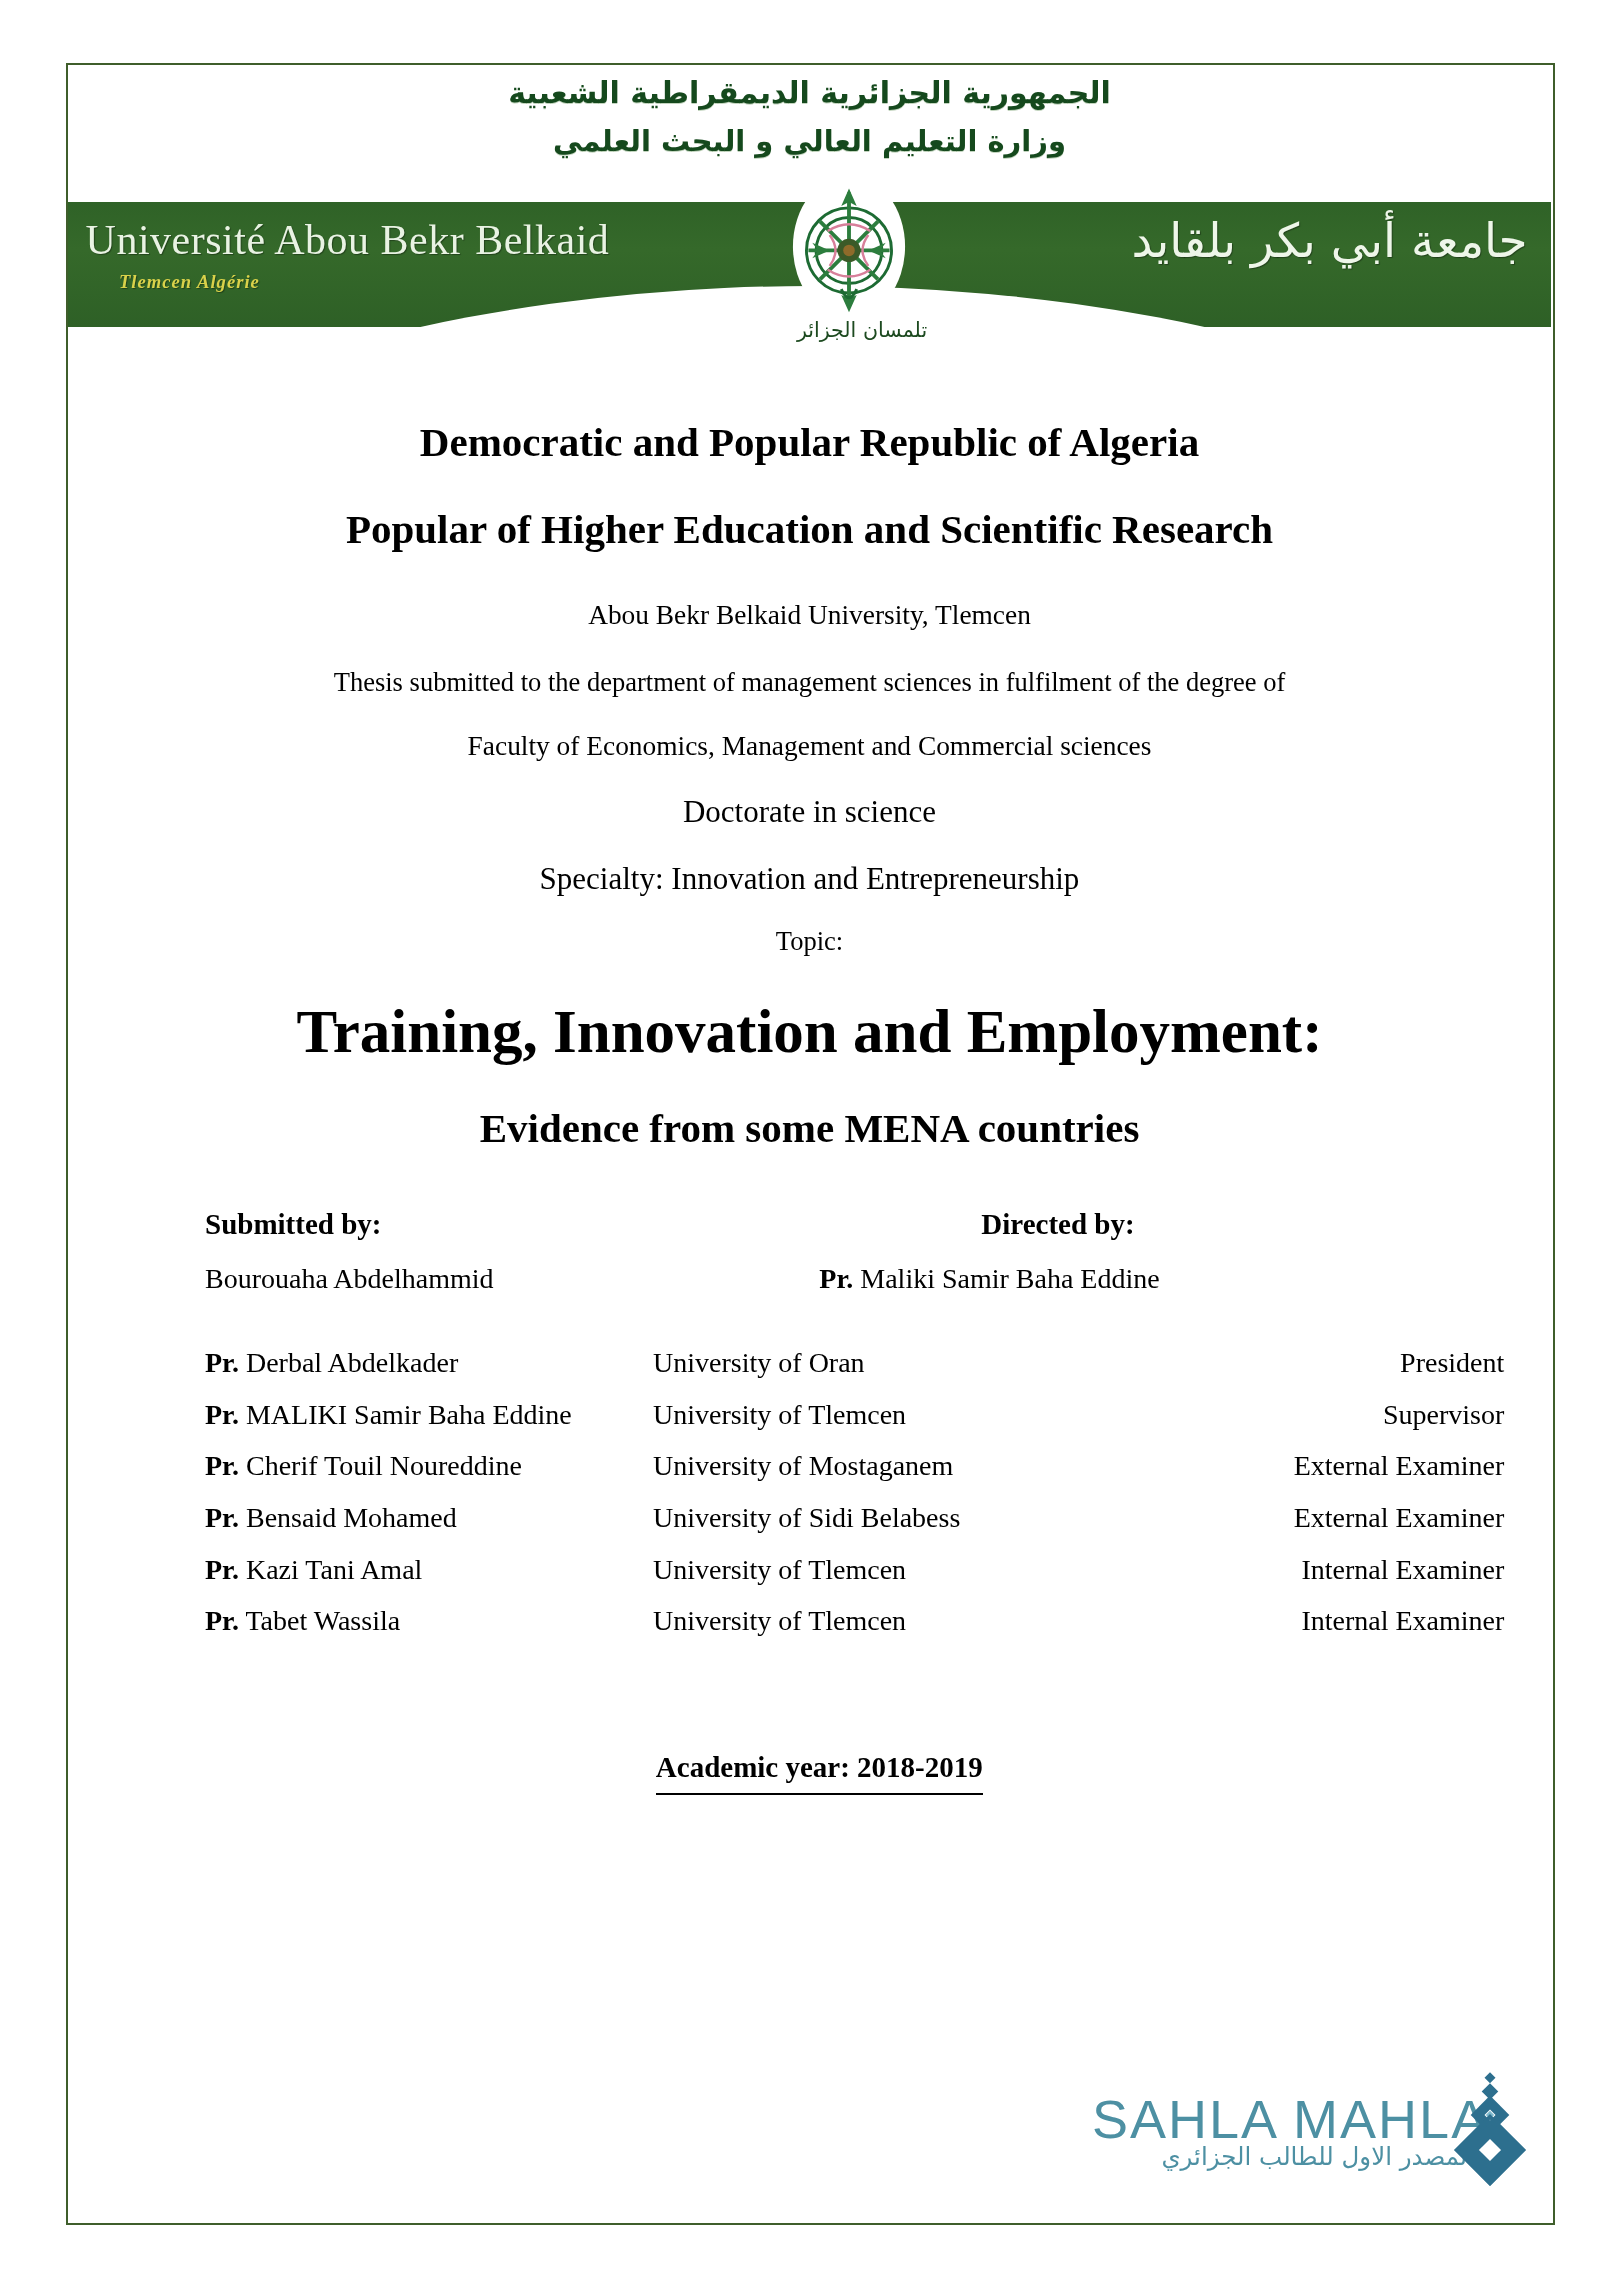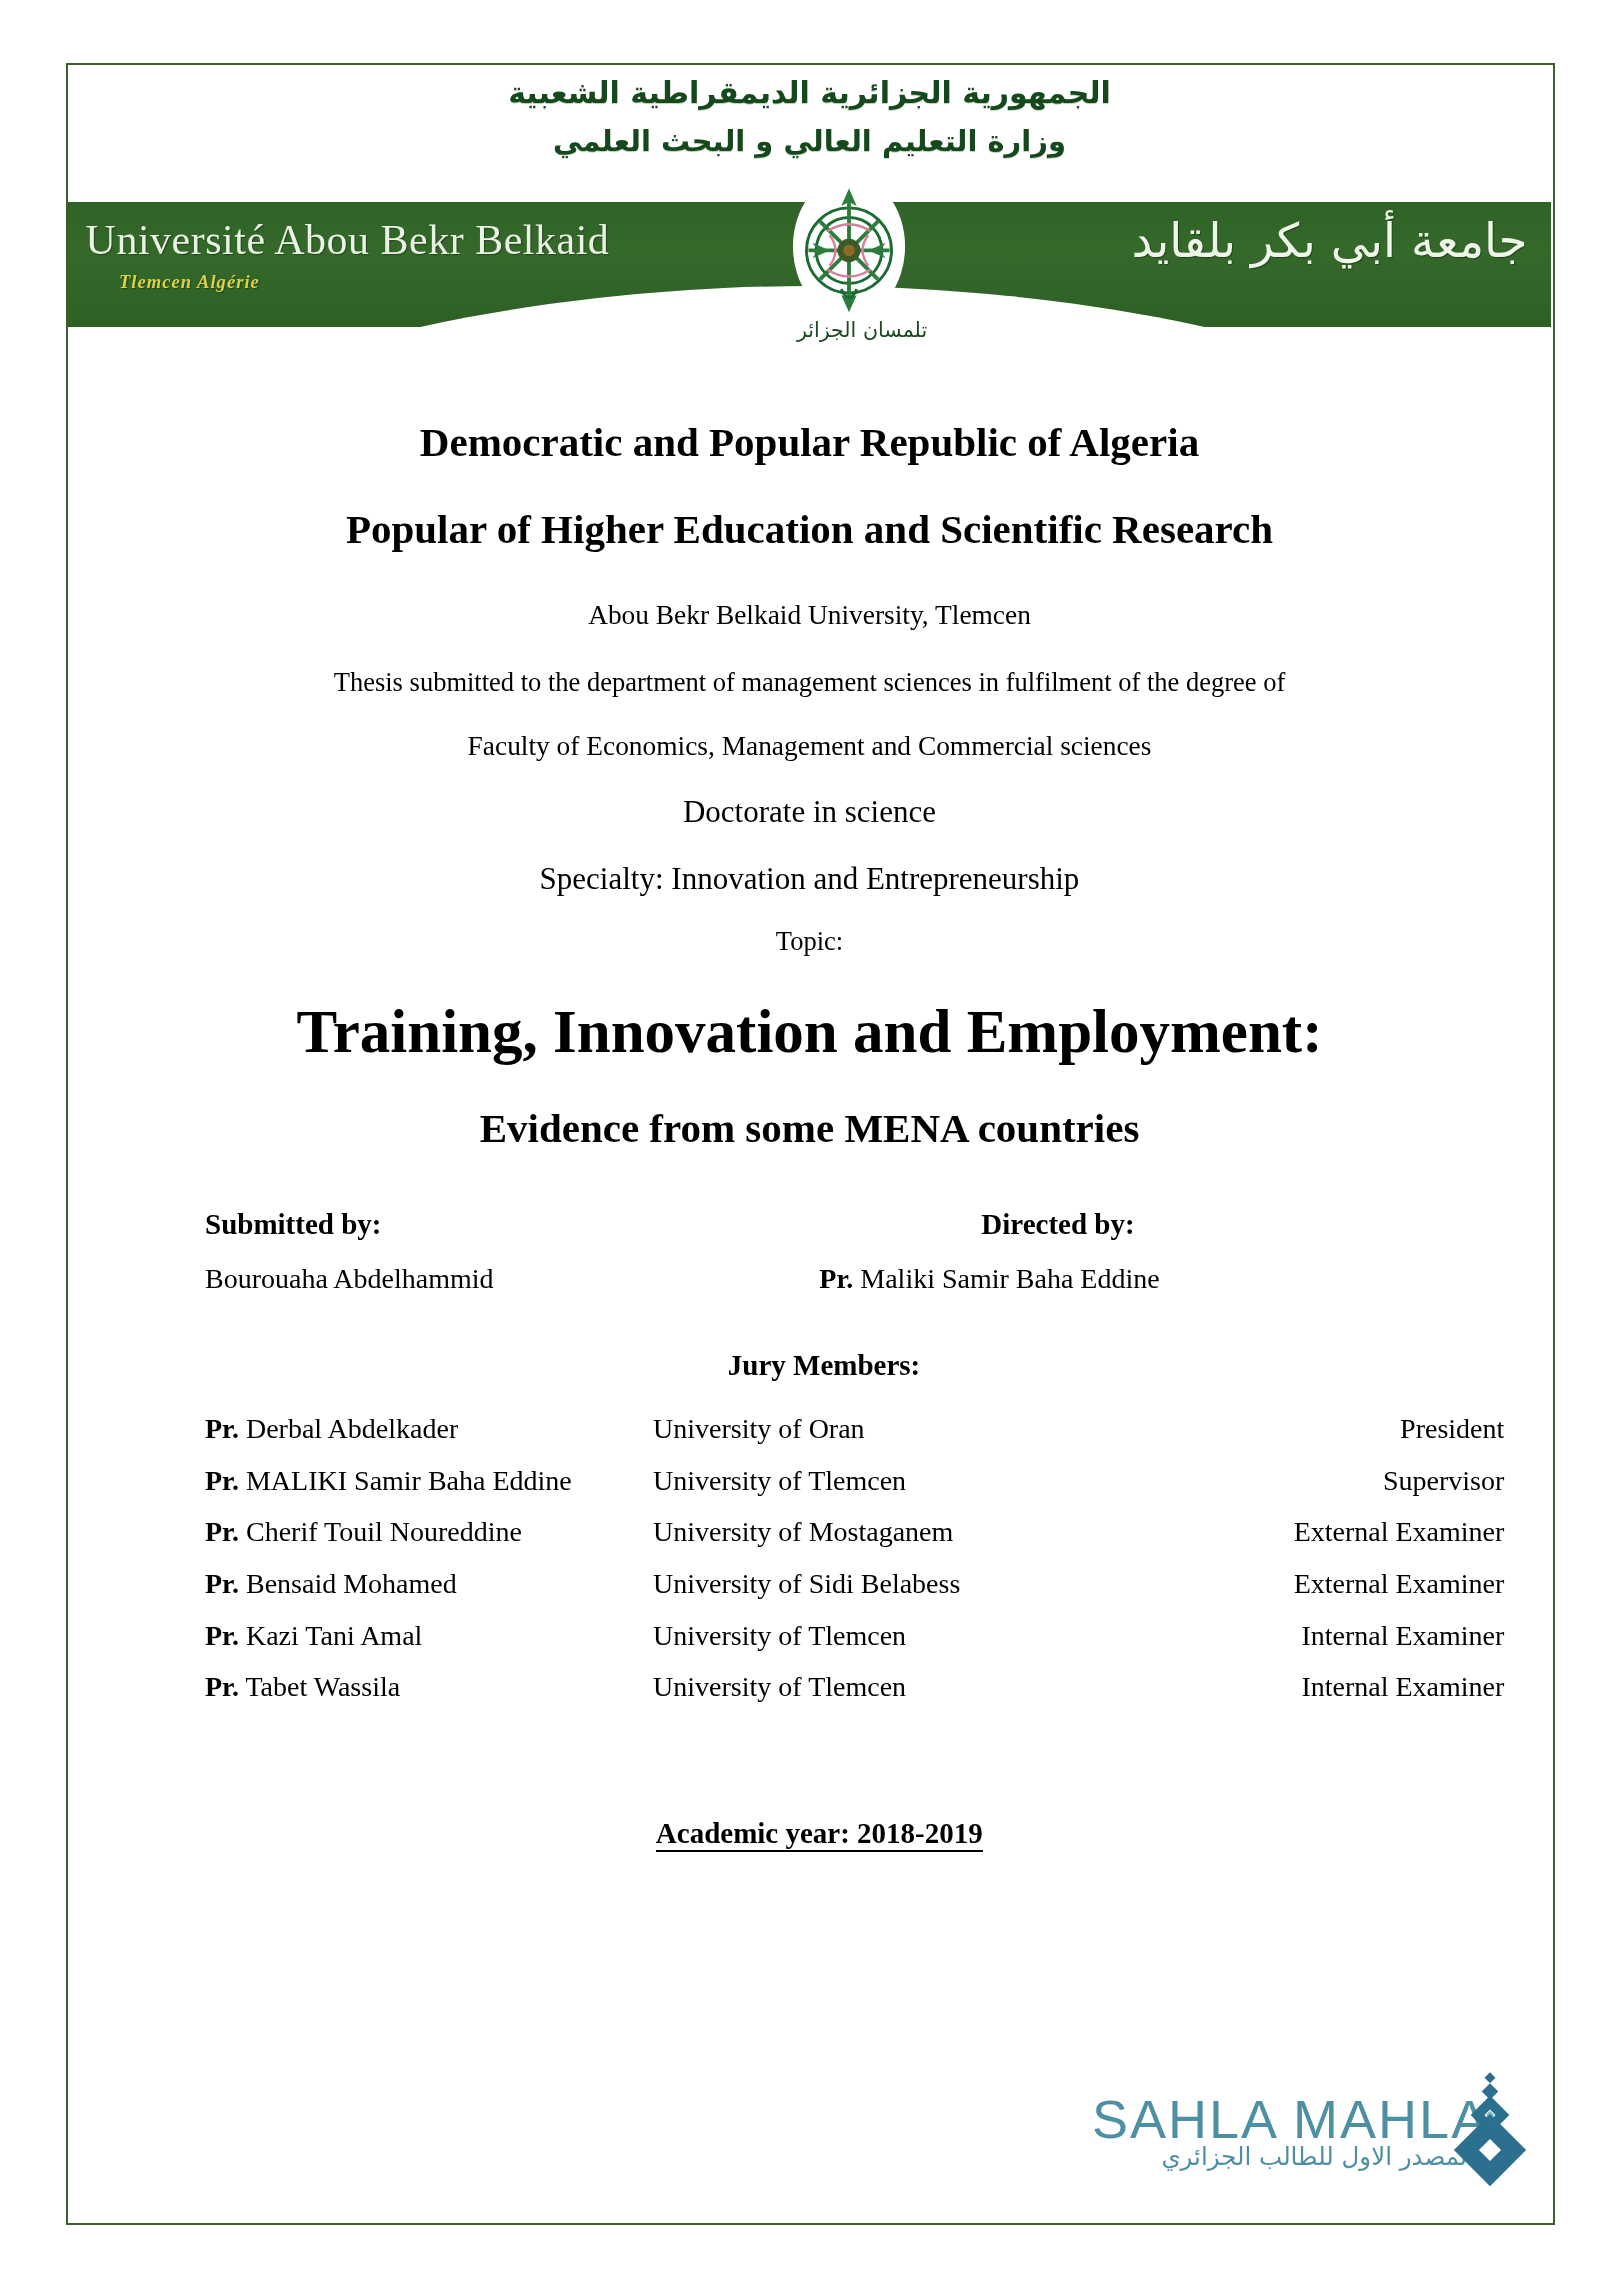--- a/index.html
+++ b/index.html
@@ -243,21 +243,21 @@
 
   #academic-year {
     margin-top: 104px;
     text-align: center;
     font-size: 29px;
     font-weight: bold;
     padding-left: 19.6px;
   }
   #academic-year span {
     border-bottom: 2.9px solid #000;
-    padding-bottom: 1px;
+    padding-bottom: 10px;
     text-align: center;
   }
 
   
   #watermark {
     position: absolute;
     right: 5.9px;
     bottom: 21.6px;
     width: 461px;
     height: 137px;
@@ -368,21 +368,20 @@
 
     <div id="thesis-subtitle" class="ctr">Evidence from some MENA countries</div>
 
     <div id="people">
       <div id="submitted-label">Submitted by:</div>
       <div id="submitted-name">Bourouaha Abdelhammid</div>
       <div id="directed-label">Directed by:</div>
       <div id="directed-name"><b>Pr.</b> <span>Maliki Samir Baha Eddine</span></div>
     </div>
 
-    <div id="jury-heading">Jury Members:</div>
 
     <table id="jury-table">
       <tbody id="jury-body">
           <tr>
             <td class="jury-name"><b>Pr.</b> Derbal Abdelkader</td>
             <td class="jury-univ">University of Oran</td>
             <td class="jury-role">President</td>
           </tr>
           <tr>
             <td class="jury-name"><b>Pr.</b> MALIKI Samir Baha Eddine</td>

